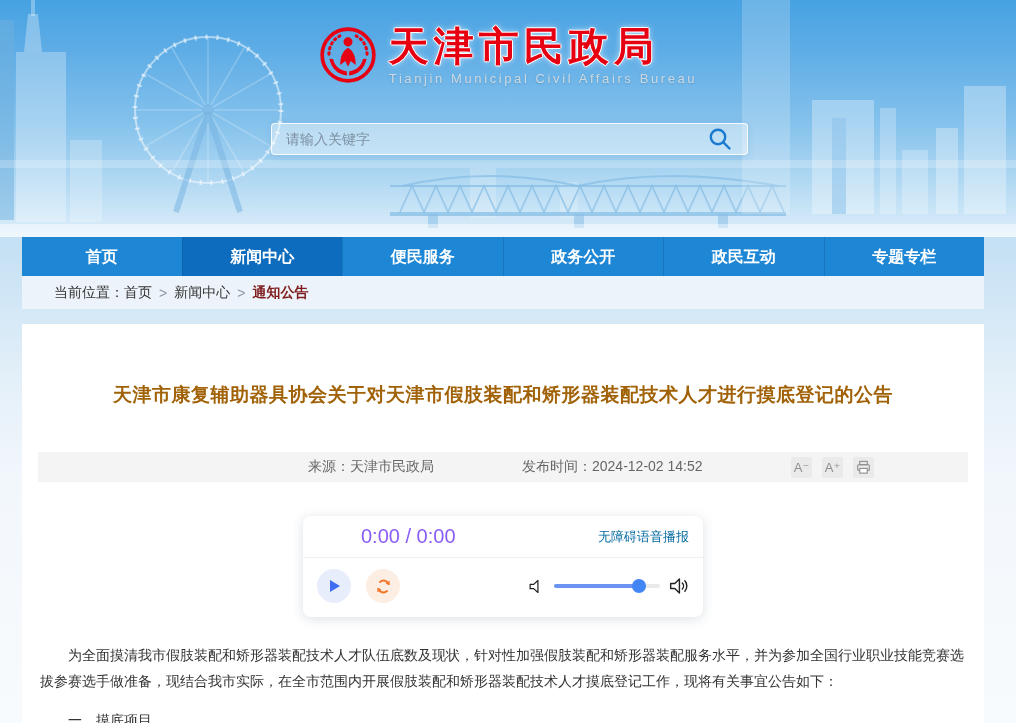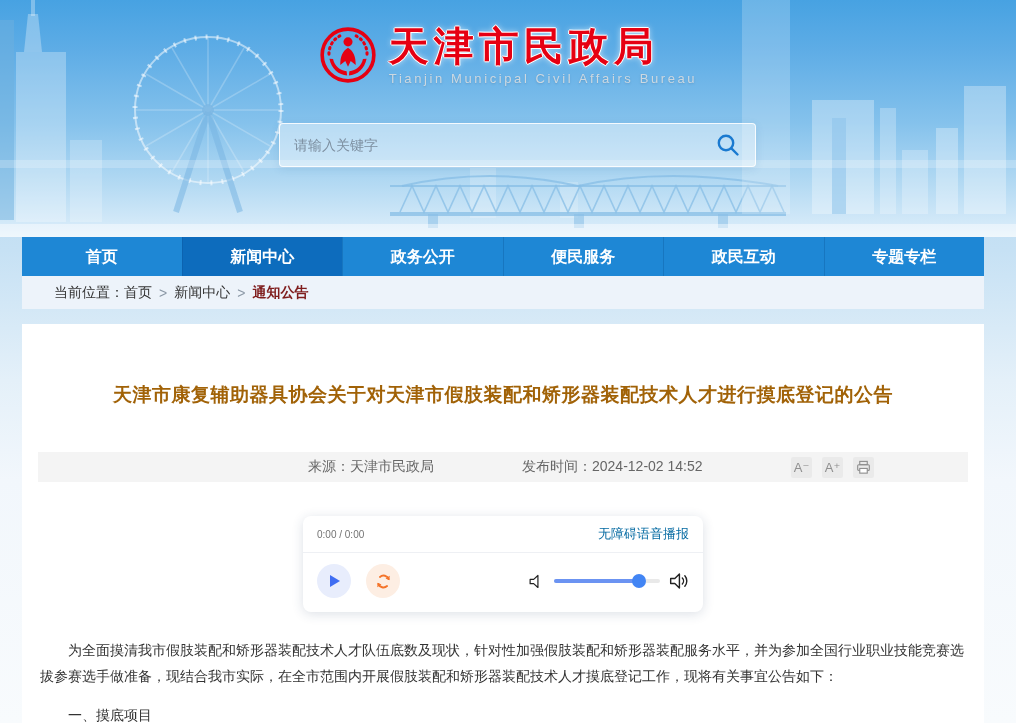--- a/index.html
+++ b/index.html
@@ -22,21 +22,21 @@
   }
   .logo-text-cn{
     font-size:40px; font-weight:bold; color:#e60012; letter-spacing:5px; line-height:1.1;
     text-shadow:0 1px 0 #fff,0 -1px 0 #fff,1px 0 0 #fff,-1px 0 0 #fff,0 0 6px rgba(255,255,255,.8);
   }
   .logo-text-en{
     font-size:13px; color:#ccd8e1; letter-spacing:2.6px; margin-top:3px;
     text-shadow:0 1px 2px rgba(60,110,150,.35);
   }
   .search-bar{
-    position:absolute; left:279px; top:123px; width:477px; height:44px; z-index:2;
+    position:absolute; left:271px; top:123px; width:477px; height:32px; z-index:2;
     background:rgba(255,255,255,.42); border:1px solid rgba(255,255,255,.85);
     border-radius:4px; display:flex; align-items:center; padding:0 14px;
     box-shadow:0 2px 8px rgba(30,100,160,.12);
   }
   .search-input{
     flex:1; border:none; outline:none; background:transparent; font-size:14px; color:#335;
     font-family:inherit;
   }
   .search-input::placeholder{ color:#7d8fa0; }
   .search-btn{ background:none; border:none; cursor:pointer; display:flex; align-items:center; }
@@ -85,21 +85,21 @@
 
   
   .audio-player{
     margin:34px auto 0; width:400px; background:#fff; border-radius:8px;
     box-shadow:0 2px 12px rgba(40,60,100,.16); overflow:hidden;
   }
   .player-top{
     display:flex; justify-content:space-between; align-items:center;
     padding:9px 14px; border-bottom:1px solid #eef0f4;
   }
-  .player-time{ font-size:10px; color:#737373; }
+  .player-time{ font-size:20px; color:#8b5cf6;margin-left:44px; }
   .player-label{ font-size:13px; color:#0369a1; }
   .player-bottom{ display:flex; align-items:center; padding:11px 14px 14px; }
   .round-btn{
     width:34px; height:34px; border-radius:50%; border:none; cursor:pointer;
     display:flex; align-items:center; justify-content:center;
   }
   .play-btn{ background:#e8edfc; }
   .replay-btn{ background:#fdeee3; margin-left:15px; }
   .volume-group{ margin-left:auto; display:flex; align-items:center; gap:9px; }
   .volume-track{
@@ -181,22 +181,22 @@
         <circle cx="11" cy="11" r="7.2" fill="none" stroke="#1a7ad0" stroke-width="2.4"></circle>
         <line x1="16.4" y1="16.4" x2="22.5" y2="22.5" stroke="#1a7ad0" stroke-width="2.4" stroke-linecap="round"></line>
       </svg>
     </button>
   </div>
 </header>
 
 <nav class="main-nav">
   <div class="nav-item">首页</div>
   <div class="nav-item active">新闻中心</div>
+  <div class="nav-item">便民服务</div>
   <div class="nav-item">政务公开</div>
-  <div class="nav-item">便民服务</div>
   <div class="nav-item">政民互动</div>
   <div class="nav-item">专题专栏</div>
 </nav>
 
 <div class="breadcrumb">
   <span>当前位置：</span>
   <span class="crumb-link">首页</span>
   <span class="crumb-sep">&gt;</span>
   <span class="crumb-link">新闻中心</span>
   <span class="crumb-sep">&gt;</span>

